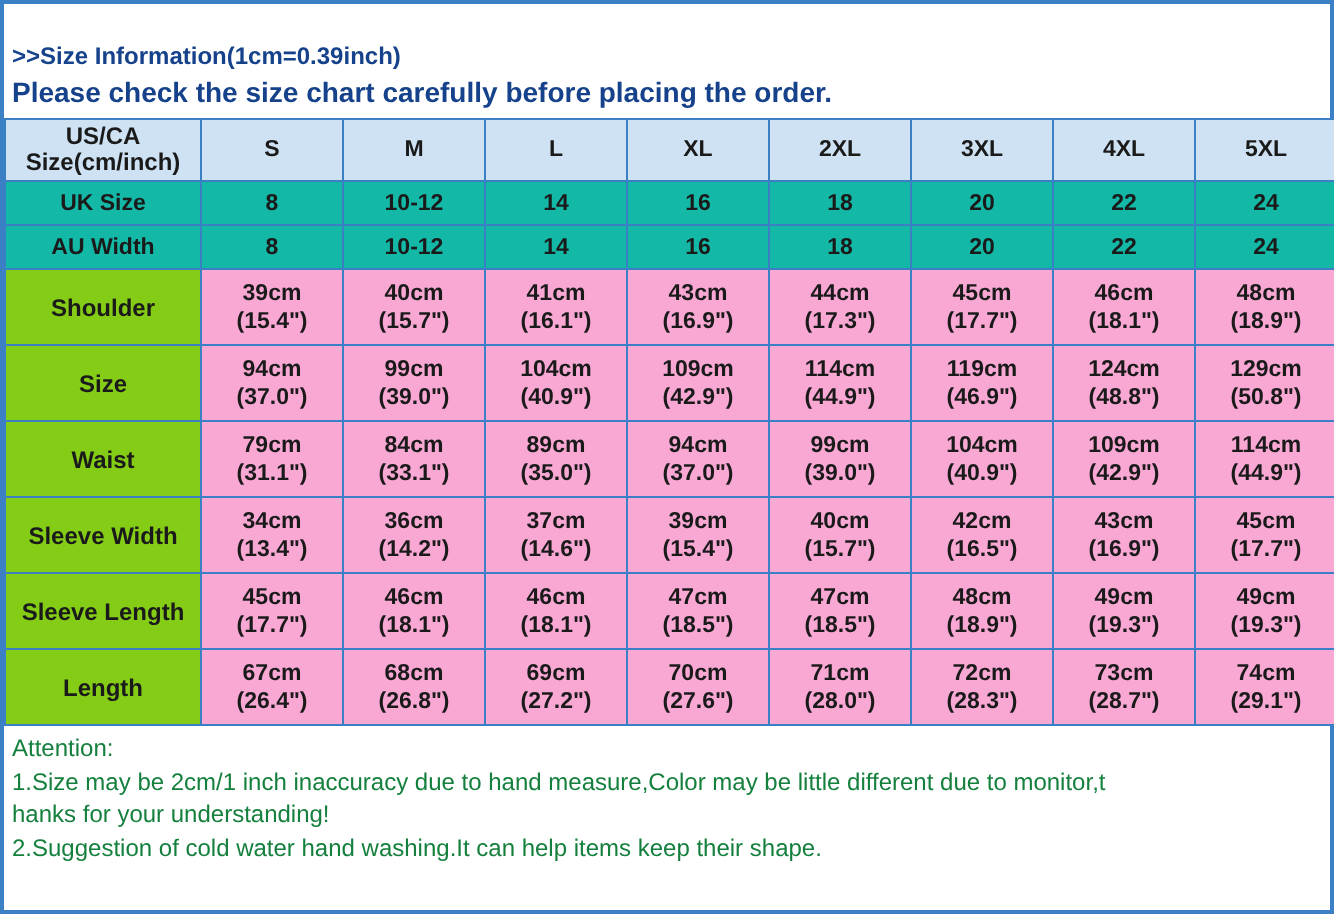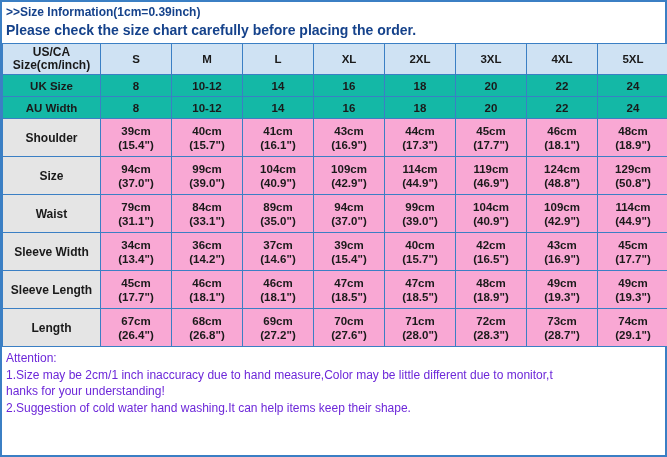--- a/index.html
+++ b/index.html
@@ -19,21 +19,21 @@
     width: 667px;
     height: 457px;
     box-sizing: border-box;
     border: 2px solid #3b7fc4;
     background: #ffffff;
   }
   .header-line {
     font-size: 12px;
     font-weight: bold;
     color: #15428b;
-    padding: 3px 4px 1px 4px;
+    padding: 19px 4px 1px 4px;
     line-height: 14px;
   }
   .subheader-line {
     font-size: 14px;
     font-weight: bold;
     color: #15428b;
     padding: 1px 16px 4px 4px;
     line-height: 18px;
   }
   table.size-table {
@@ -62,34 +62,34 @@
     background: #14b8a6;
     height: 21px;
     font-size: 12px;
   }
   .data-row td {
     background: #f9a8d4;
     height: 37px;
     line-height: 14px;
   }
   .data-row td.firstcol {
-    background: #e5e5e5;
+    background: #84cc16;
     font-size: 12px;
   }
   .cm {
     display: block;
   }
   .inch {
     display: block;
   }
   .footer {
     padding: 3px 4px 0 4px;
     font-size: 12px;
     line-height: 16.5px;
-    color: #6d28d9;
+    color: #15803d;
   }
   .footer div {
     white-space: nowrap;
   }
   .col0 { width: 97px; }
   .colN { width: 70px; }
 </style>
 </head>
 <body>
 

